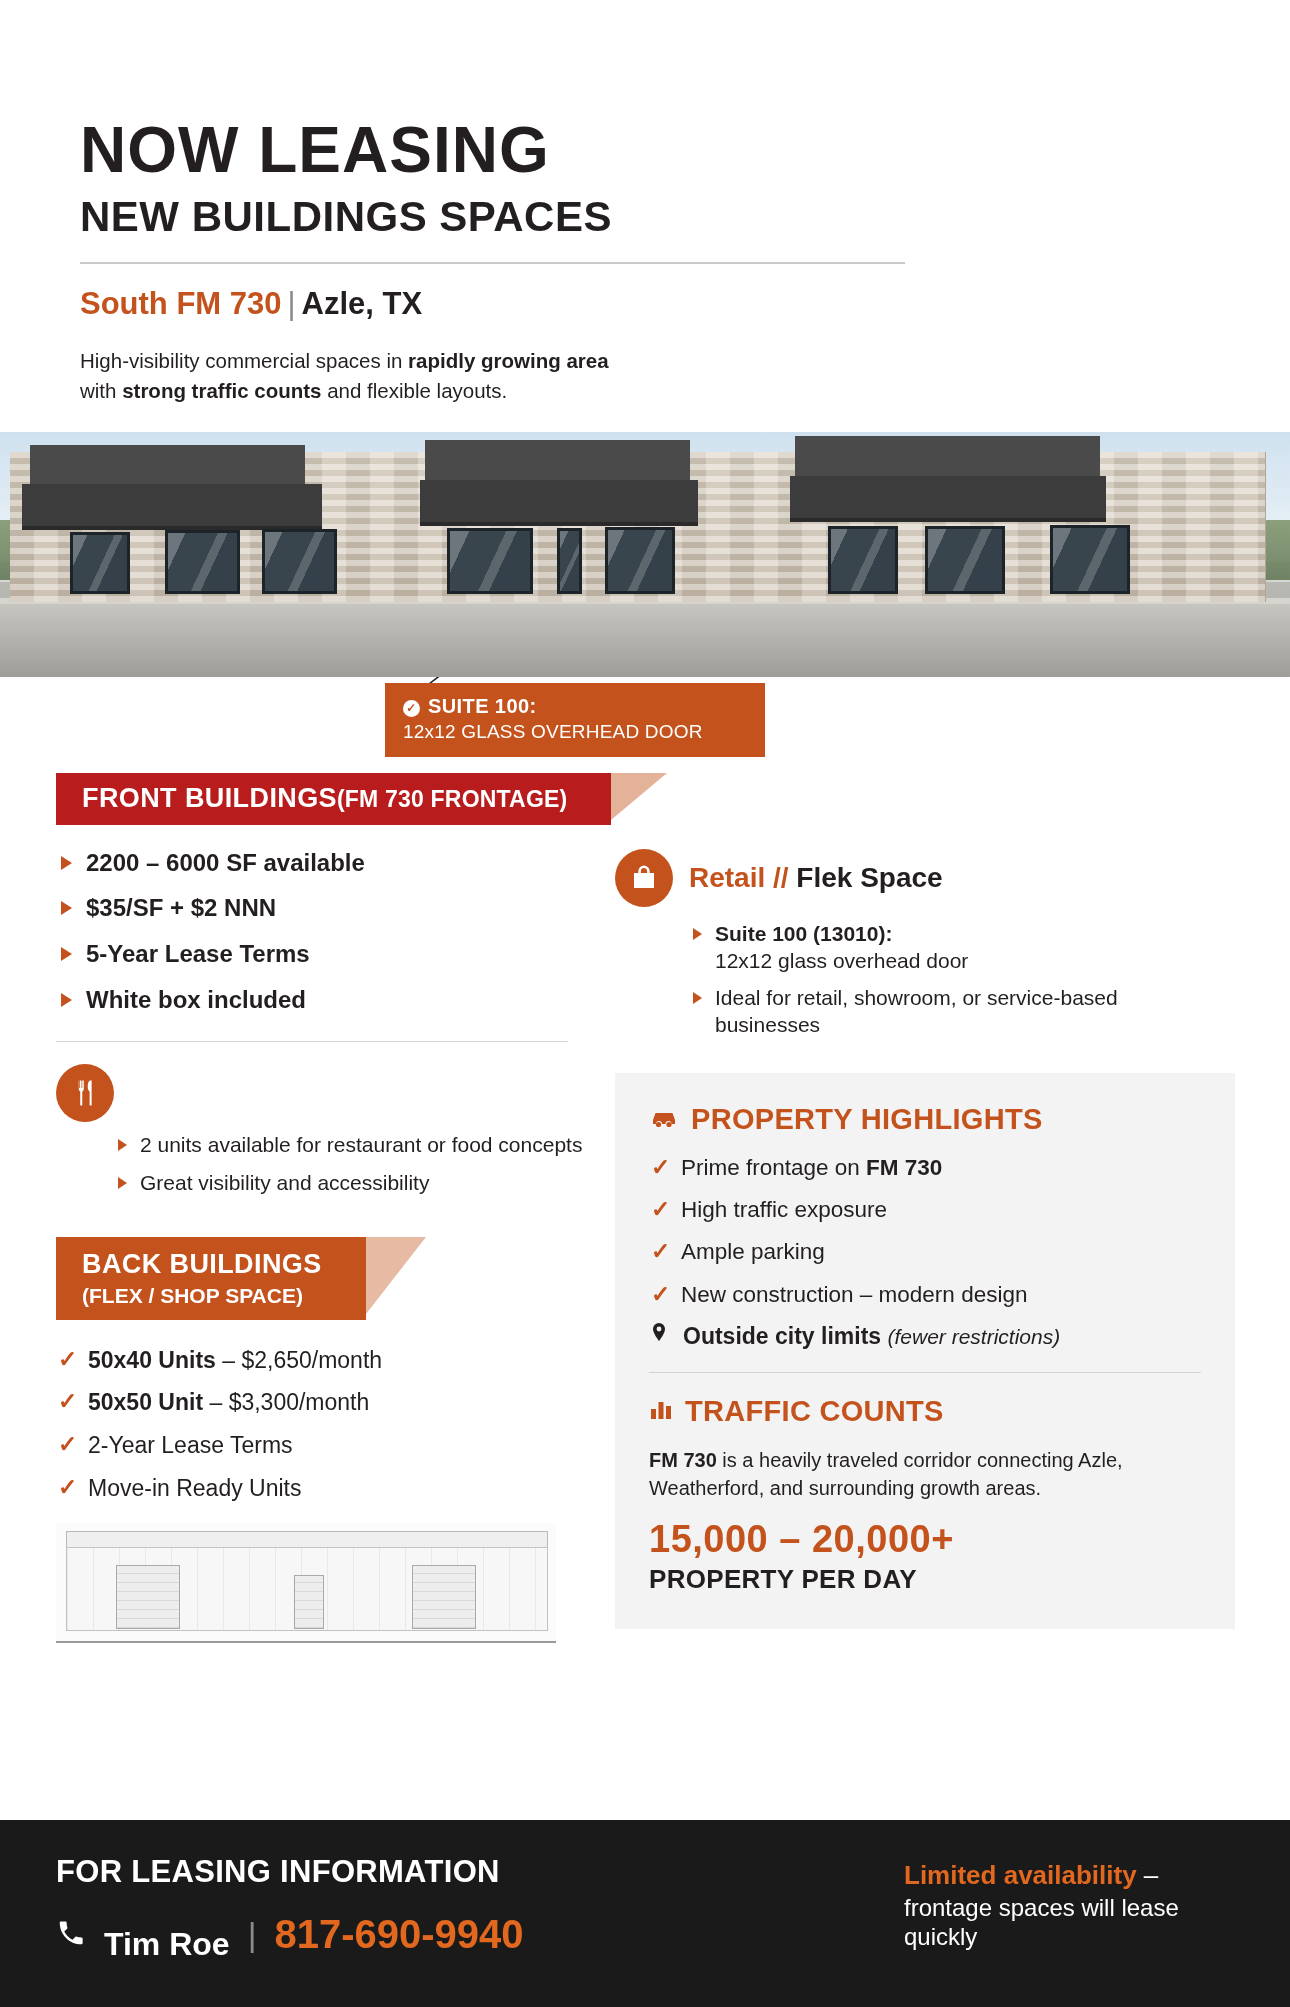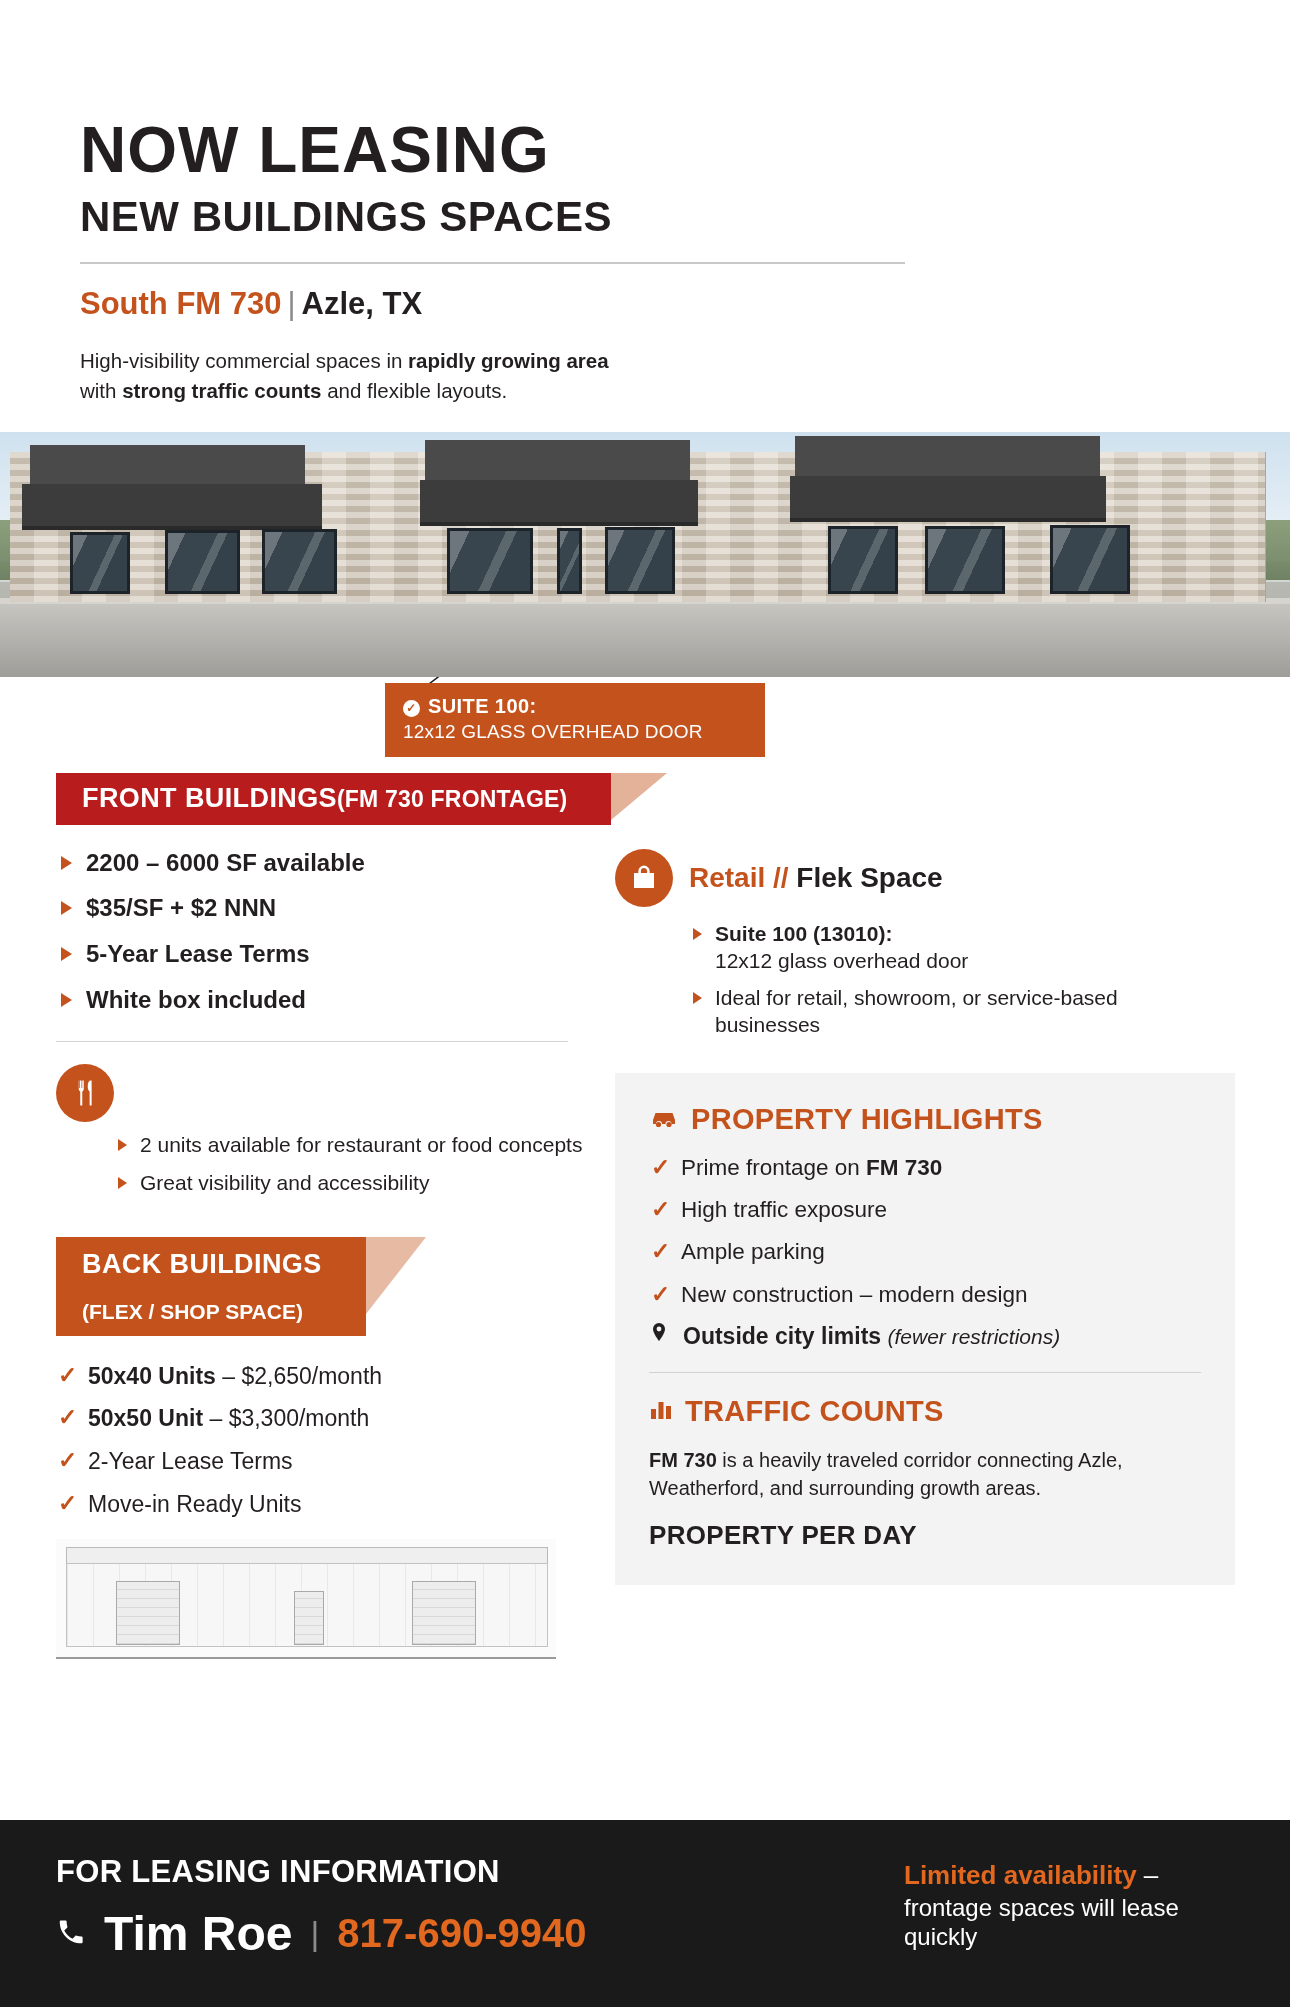--- a/index.html
+++ b/index.html
@@ -399,21 +399,21 @@
   .banner2 .t1 {
     font-size: 27px;
     font-weight: bold;
     letter-spacing: .4px;
     display: block;
   }
   .banner2 .t2 {
     font-size: 21px;
     font-weight: bold;
     display: block;
-    margin-top: 20px;
+    margin-top: 4px;
   }
   .banner2:after {
     content:"";
     position:absolute;
     right: -60px; top: 0;
     width: 0; height: 0;
     border-top: 77px solid #c4521c;
     border-right: 60px solid transparent;
     opacity: .40;
   }
@@ -463,22 +463,23 @@
     font-weight: bold;
     letter-spacing: .3px;
   }
   .footer-contact {
     margin-top: 16px;
     display: flex;
     align-items: center;
     gap: 18px;
   }
   .footer-name {
-    font-size: 48px;
-    font-weight: bold;
+    font-size: 32px;
+    font-weight: bold;
+    margin-top: 20px;
   }
   .footer-bar {
     color: #8c8c8c;
     font-size: 34px;
   }
   .footer-phone {
     font-size: 40px;
     font-weight: bold;
     color: #e2671f;
   }
@@ -672,20 +673,21 @@
               <rect x="2" y="12" width="5" height="10"></rect>
               <rect x="9.5" y="5" width="5" height="17"></rect>
               <rect x="17" y="9" width="5" height="13"></rect>
             </svg>
           </span>
           <span>TRAFFIC COUNTS</span>
         </div>
         <div class="traffic-text">
           <b>FM 730</b><span> is a heavily traveled corridor connecting Azle, Weatherford, and surrounding growth areas.</span>
         </div>
+        <div class="traffic-big">15,000 – 20,000+</div>
         <div class="traffic-sub">PROPERTY PER DAY</div>
       </div>
     </div>
   </div>
 
   <div class="footer">
     <div class="footer-left">
       <div class="footer-title">FOR LEASING INFORMATION</div>
       <div class="footer-contact">
         <span>

